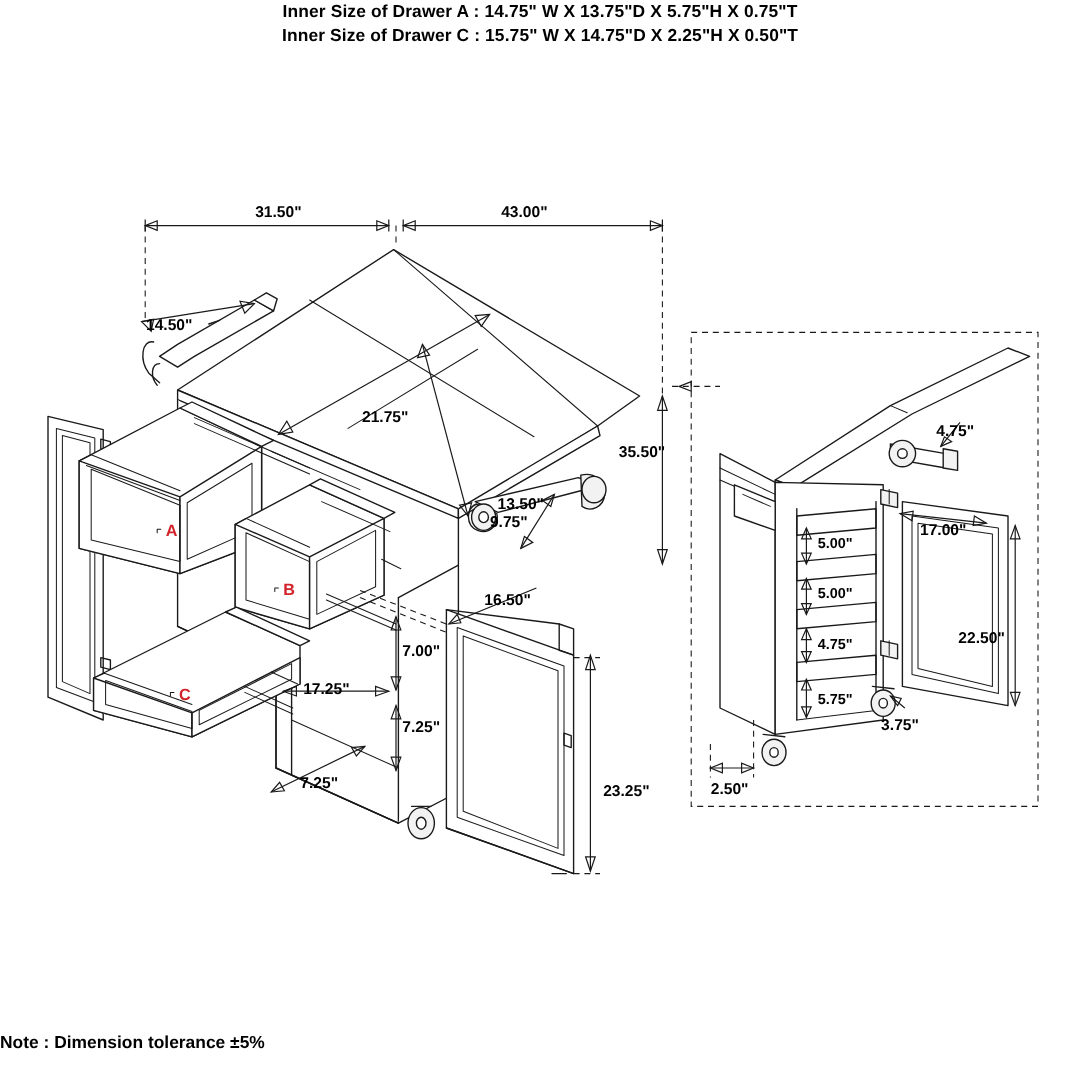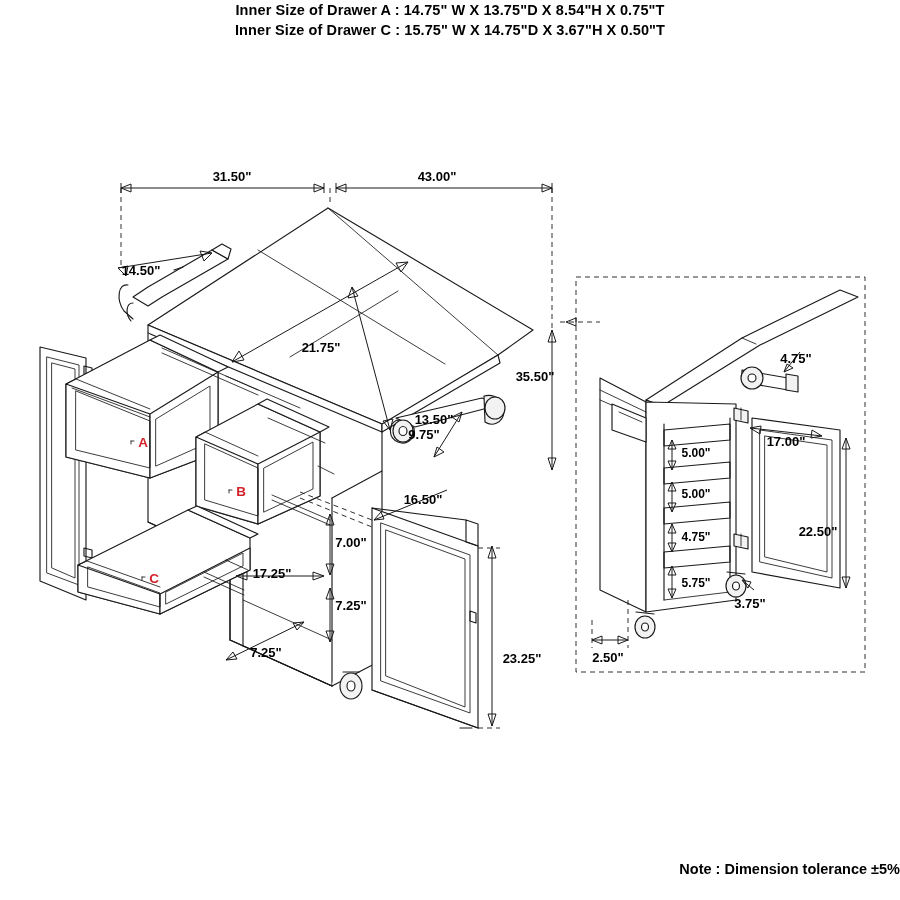--- a/index.html
+++ b/index.html
@@ -32,21 +32,21 @@
     font-weight: bold;
     letter-spacing: 0.1px;
     line-height: 20px;
     white-space: nowrap;
   }
   .note {
     position: absolute;
     left: 0;
     top: 861px;
     width: 900px;
-    text-align: right;
+    text-align: left;
     font-size: 14.5px;
     font-weight: bold;
   }
   svg.draw {
     position: absolute;
     left: 0;
     top: 0;
   }
   .dimtext {
     font-family: "Liberation Sans", sans-serif;
@@ -90,22 +90,22 @@
   .fillg {
     fill: #f2f2f2;
   }
 </style>
 </head>
 <body>
 
 <div id="stage">
 
   <div class="hdr">
-    <div class="line" style="top:0">Inner Size of Drawer A : 14.75" W X 13.75"D X 8.54"H X 0.75"T</div>
-    <div class="line">Inner Size of Drawer C : 15.75" W X 14.75"D X 3.67"H X 0.50"T</div>
+    <div class="line" style="top:0">Inner Size of Drawer A : 14.75" W X 13.75"D X 5.75"H X 0.75"T</div>
+    <div class="line">Inner Size of Drawer C : 15.75" W X 14.75"D X 2.25"H X 0.50"T</div>
   </div>
 
   <svg class="draw" width="900" height="900" viewBox="0 0 900 900">
 
     <g>
       <path class="dashthin" d="M576 277 L865 277 L865 672 L576 672 Z"></path>
     </g>
 
     <g>
 

